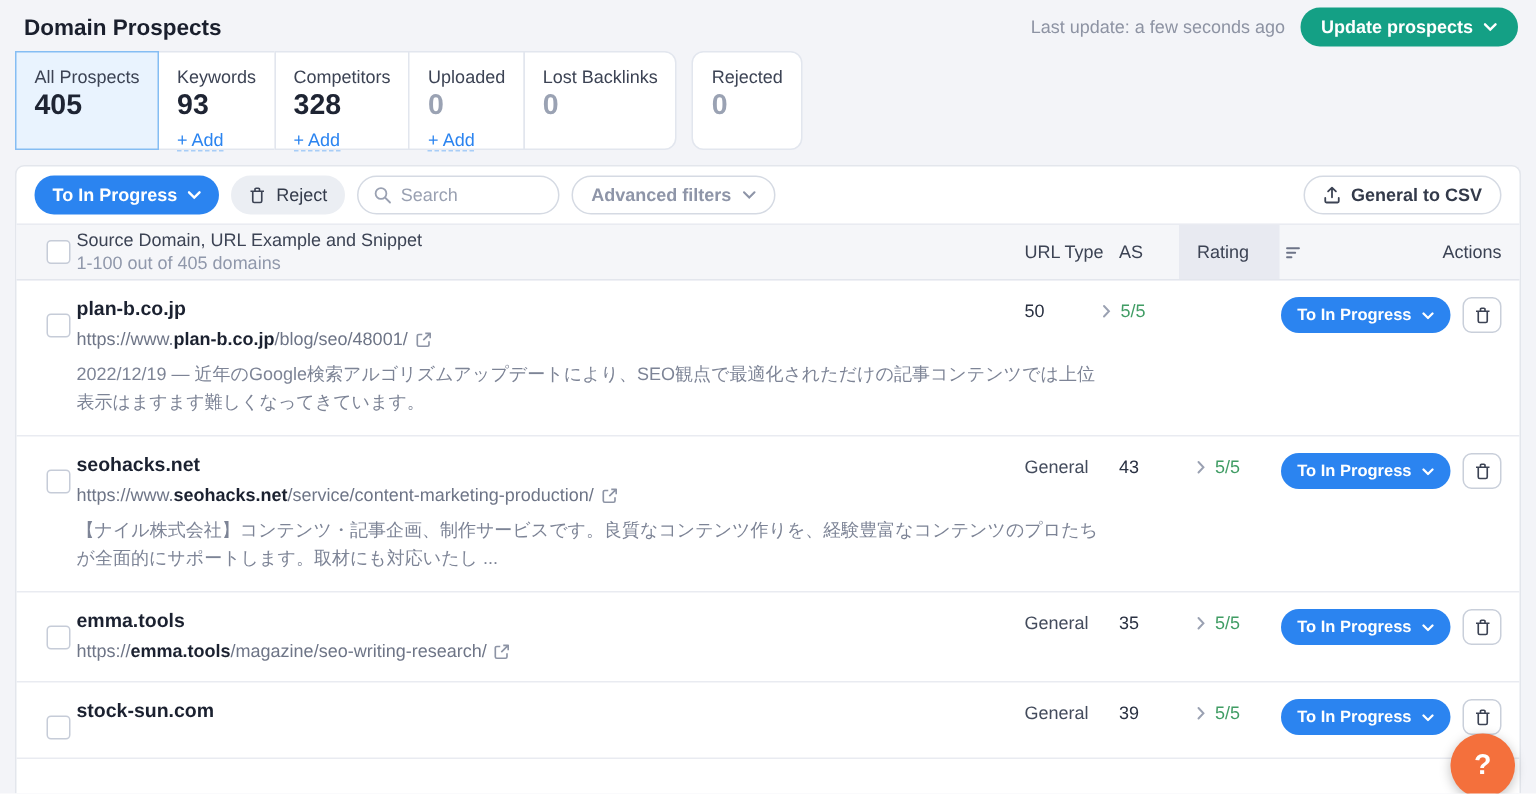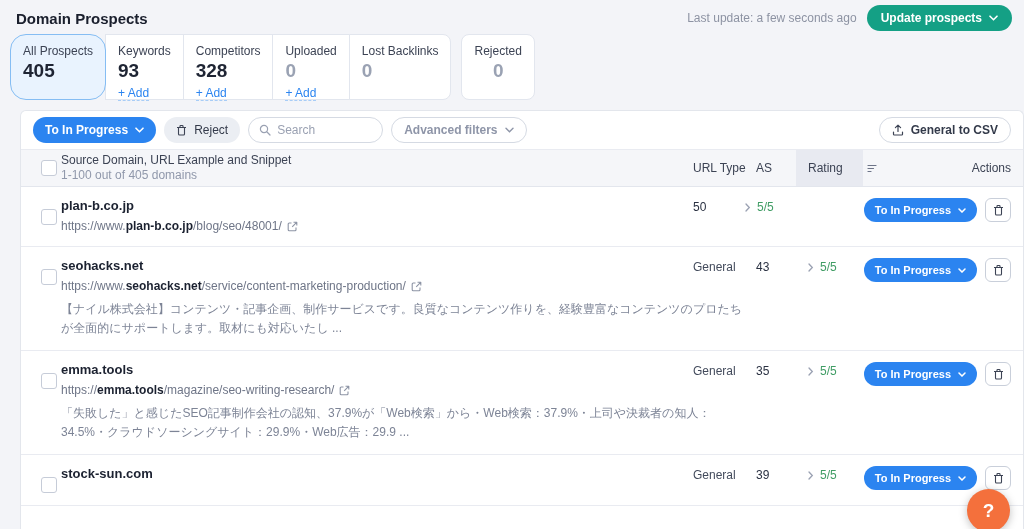--- a/index.html
+++ b/index.html
@@ -14,30 +14,30 @@
   .top-right { display:flex; align-items:center; gap:10px; }
   .last-update { color:#8d93a3; font-size:12px; }
   .btn { border:none; cursor:pointer; display:inline-flex; align-items:center; gap:7px;
          font-family:inherit; font-size:12px; height:26px; border-radius:13px; padding:0 12px; background:#fff; }
   .btn-green { background:#14a085; color:#fff; font-weight:bold; padding:0 14px; }
   
   .cards { display:flex; align-items:stretch; padding:0 0 0 10px; height:66px; }
   .tab-card { background:#fff; border:1px solid #e2e6ee; padding:9px 12px 8px 12px; cursor:pointer;
               margin-left:-1px; position:relative; display:flex; flex-direction:column; }
   .tab-card:first-child { margin-left:0; border-radius:8px 0 0 8px; }
-  .tab-card.active { background:#e9f3fe; border:1px solid #85bdf3; border-radius:16px; z-index:2; }
+  .tab-card.active { background:#e9f3fe; border:1px solid #85bdf3; border-radius:0; z-index:2; }
   .tab-card.group-end { border-radius:0 8px 8px 0; }
-  .tab-card.separate { margin-left:10px; border-radius:8px;align-items:center; }
+  .tab-card.separate { margin-left:10px; border-radius:8px; }
   .tab-label { font-size:12px; color:#3c4354; white-space:nowrap; }
   .tab-count { font-size:19px; font-weight:bold; color:#1e2433; margin-top:2px; }
   .tab-card.zero .tab-count { color:#9aa2b3; }
   .add-link { font-size:12px; color:#2b84f0; margin-top:5px; cursor:pointer; align-self:flex-start;
               border-bottom:1px dashed #a8cdf7; line-height:13px; }
   
-  .panel { position:absolute; left:20px; top:110px; width:1004px; height:419px;
+  .panel { position:absolute; left:10px; top:110px; width:1004px; height:419px;
            background:#fff; border:1px solid #e3e6ec; border-bottom:none; border-radius:6px 6px 0 0; }
   
   .toolbar { display:flex; align-items:center; gap:8px; padding:6px 12px; }
   .btn-blue { background:#2b84f0; color:#fff; font-weight:bold; }
   .btn-grey { background:#ebeef3; color:#333a4a; }
   .btn-outline { background:#fff; border:1px solid #d5dae3; color:#333a4a;font-weight:bold; }
   .btn-outline.muted { color:#8e95a8; }
   .search-wrap { display:flex; align-items:center; height:26px; border:1px solid #d5dae3; border-radius:13px; background:#fff; }
   .scope { display:flex; align-items:center; gap:7px; padding:0 10px; color:#333a4a; cursor:pointer;
            border-right:1px solid #e0e4ec; height:100%; }
@@ -212,20 +212,21 @@
       <div class="col-main">
         <div class="domain">plan-b.co.jp</div>
         <div class="url-line">
           <span><span>https://www.</span><span class="url-b">plan-b.co.jp</span><span>/blog/seo/48001/</span></span>
           <span class="ext-icon">
               <svg width="11" height="11" viewBox="0 0 11 11">
                 <path d="M4.5 2H2.2a1 1 0 0 0-1 1v5.8a1 1 0 0 0 1 1H8a1 1 0 0 0 1-1V6.5M6.5 1.2h3.3v3.3M9.6 1.4L5.2 5.8" stroke="#8d94a5" fill="none" stroke-width="1.1" stroke-linejoin="round"></path>
               </svg>
             </span>
         </div>
+        <div class="snippet">2022/12/19 — 近年のGoogle検索アルゴリズムアップデートにより、SEO観点で最適化されただけの記事コンテンツでは上位表示はますます難しくなってきています。</div>
       </div>
       <div class="col-as">50</div>
       <div class="col-rating">
         <span class="chev-right">
             <svg width="6" height="9" viewBox="0 0 6 9">
               <path d="M1 1l3.3 3.5L1 8" stroke="#9aa1b2" stroke-width="1.3" fill="none" stroke-linecap="round"></path>
             </svg>
           </span>
         <span class="rating-val">5/5</span>
       </div>
@@ -294,21 +295,20 @@
       <div class="col-main">
         <div class="domain">emma.tools</div>
         <div class="url-line">
           <span><span>https://</span><span class="url-b">emma.tools</span><span>/magazine/seo-writing-research/</span></span>
           <span class="ext-icon">
               <svg width="11" height="11" viewBox="0 0 11 11">
                 <path d="M4.5 2H2.2a1 1 0 0 0-1 1v5.8a1 1 0 0 0 1 1H8a1 1 0 0 0 1-1V6.5M6.5 1.2h3.3v3.3M9.6 1.4L5.2 5.8" stroke="#8d94a5" fill="none" stroke-width="1.1" stroke-linejoin="round"></path>
               </svg>
             </span>
         </div>
-        <div class="snippet">「失敗した」と感じたSEO記事制作会社の認知、37.9%が「Web検索」から・Web検索：37.9%・上司や決裁者の知人：34.5%・クラウドソーシングサイト：29.9%・Web広告：29.9 ...</div>
       </div>
       <div class="col-urltype">General</div>
       <div class="col-as">35</div>
       <div class="col-rating">
         <span class="chev-right">
             <svg width="6" height="9" viewBox="0 0 6 9">
               <path d="M1 1l3.3 3.5L1 8" stroke="#9aa1b2" stroke-width="1.3" fill="none" stroke-linecap="round"></path>
             </svg>
           </span>
         <span class="rating-val">5/5</span>

